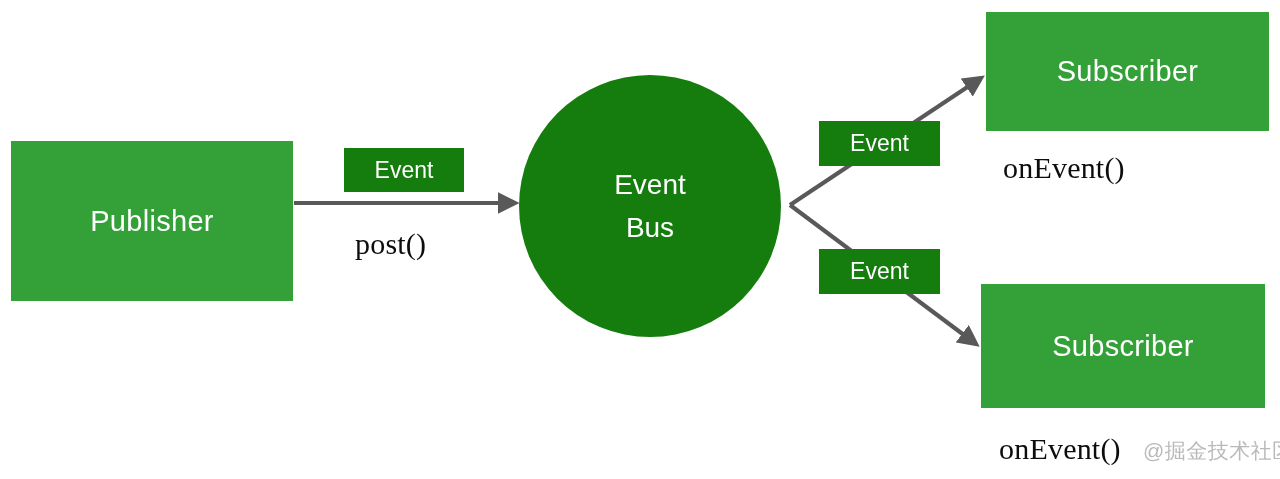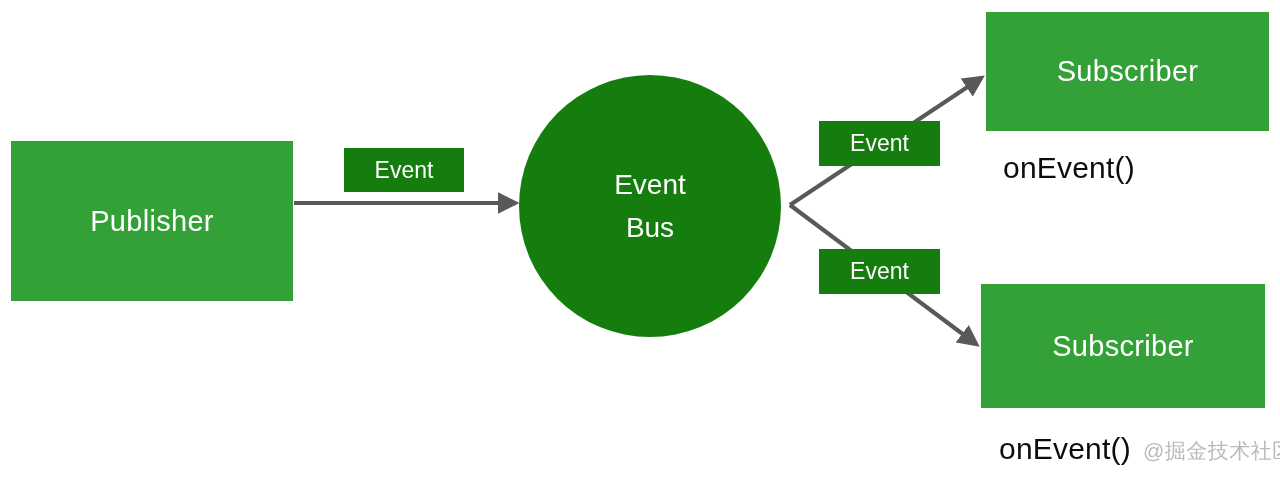--- a/index.html
+++ b/index.html
@@ -100,20 +100,21 @@
     top: 249px;
     width: 121px;
     height: 45px;
   }
   .caption {
     position: absolute;
     color: #0d0d0d;
     font-size: 30px;
     white-space: nowrap;
     letter-spacing: 0.2px;
+    font-family: Liberation Serif, serif;
   }
   .cap-post {
     left: 355px;
     top: 227px;
   }
   .cap-on-top {
     left: 1003px;
     top: 151px;
   }
   .cap-on-bottom {
@@ -171,20 +172,21 @@
   </div>
 
   <div class="tag-event tag-up" style="background:#157d0d;">
     <span>Event</span>
   </div>
 
   <div class="tag-event tag-down" style="background:#157d0d;">
     <span>Event</span>
   </div>
 
+  <div class="caption cap-post">post()</div>
 
   <div class="caption cap-on-top">onEvent()</div>
 
   <div class="caption cap-on-bottom">onEvent()</div>
 
   <div class="watermark">@掘金技术社区</div>
 
 </div>
 
 </body></html>

